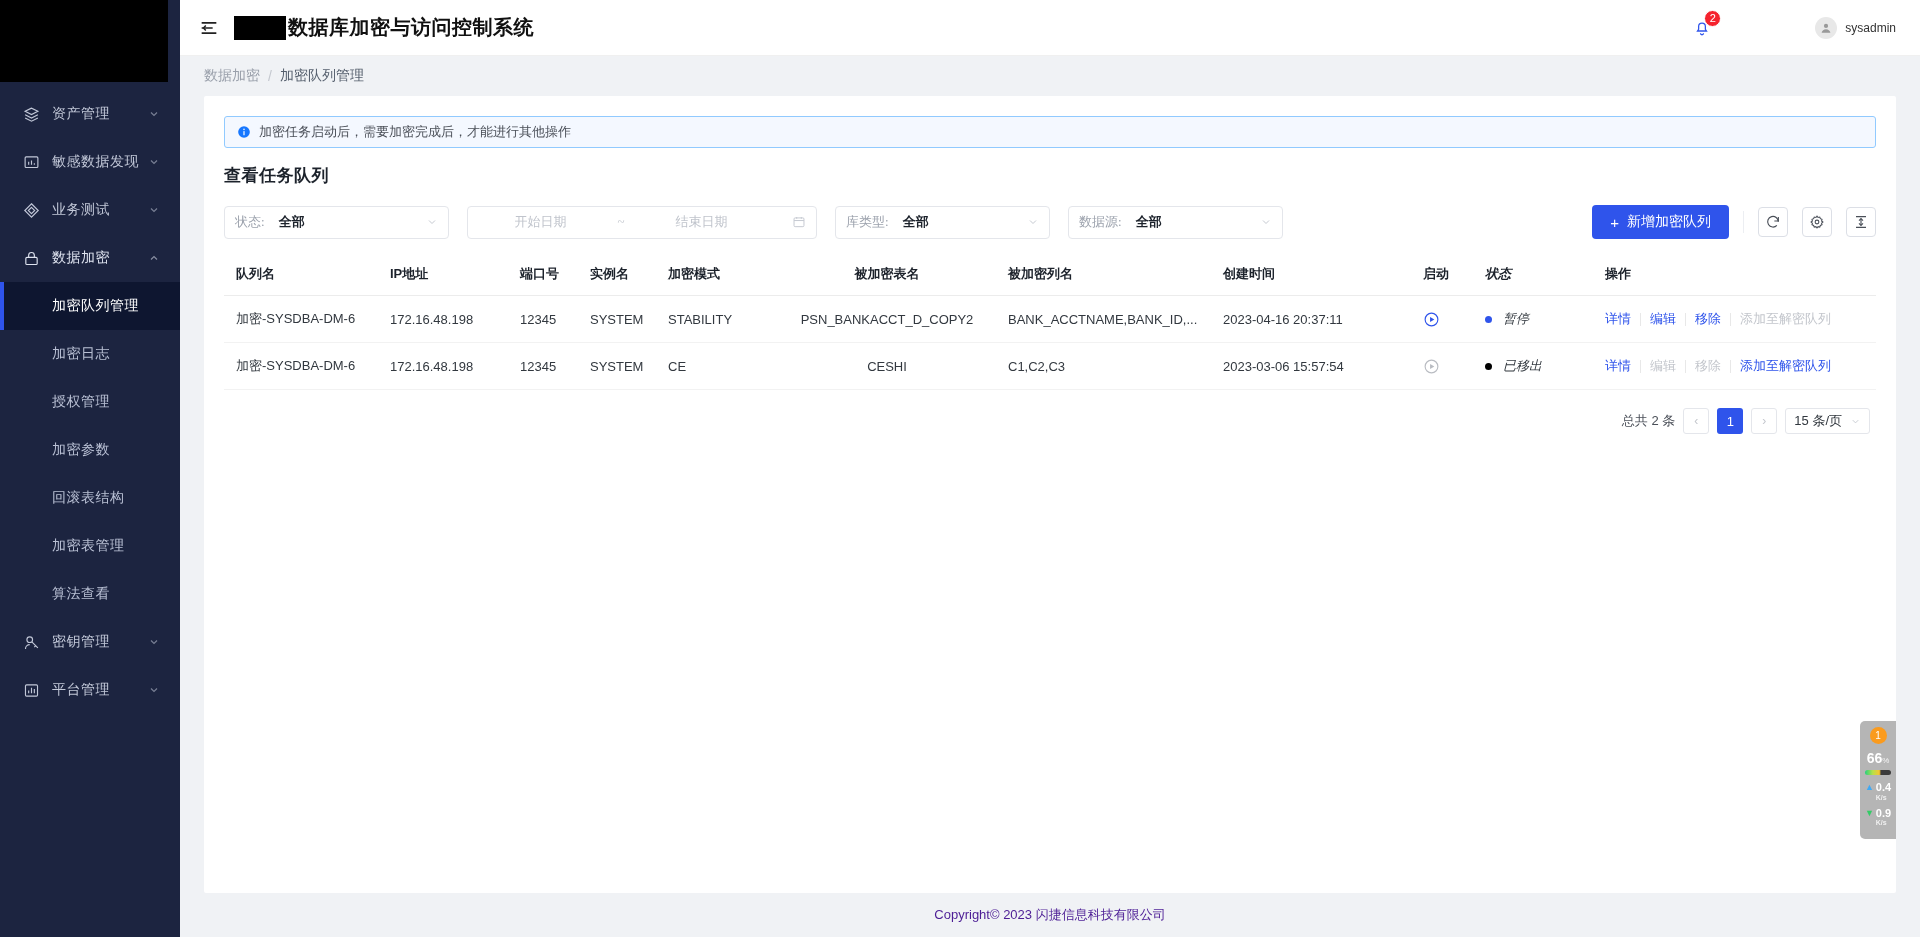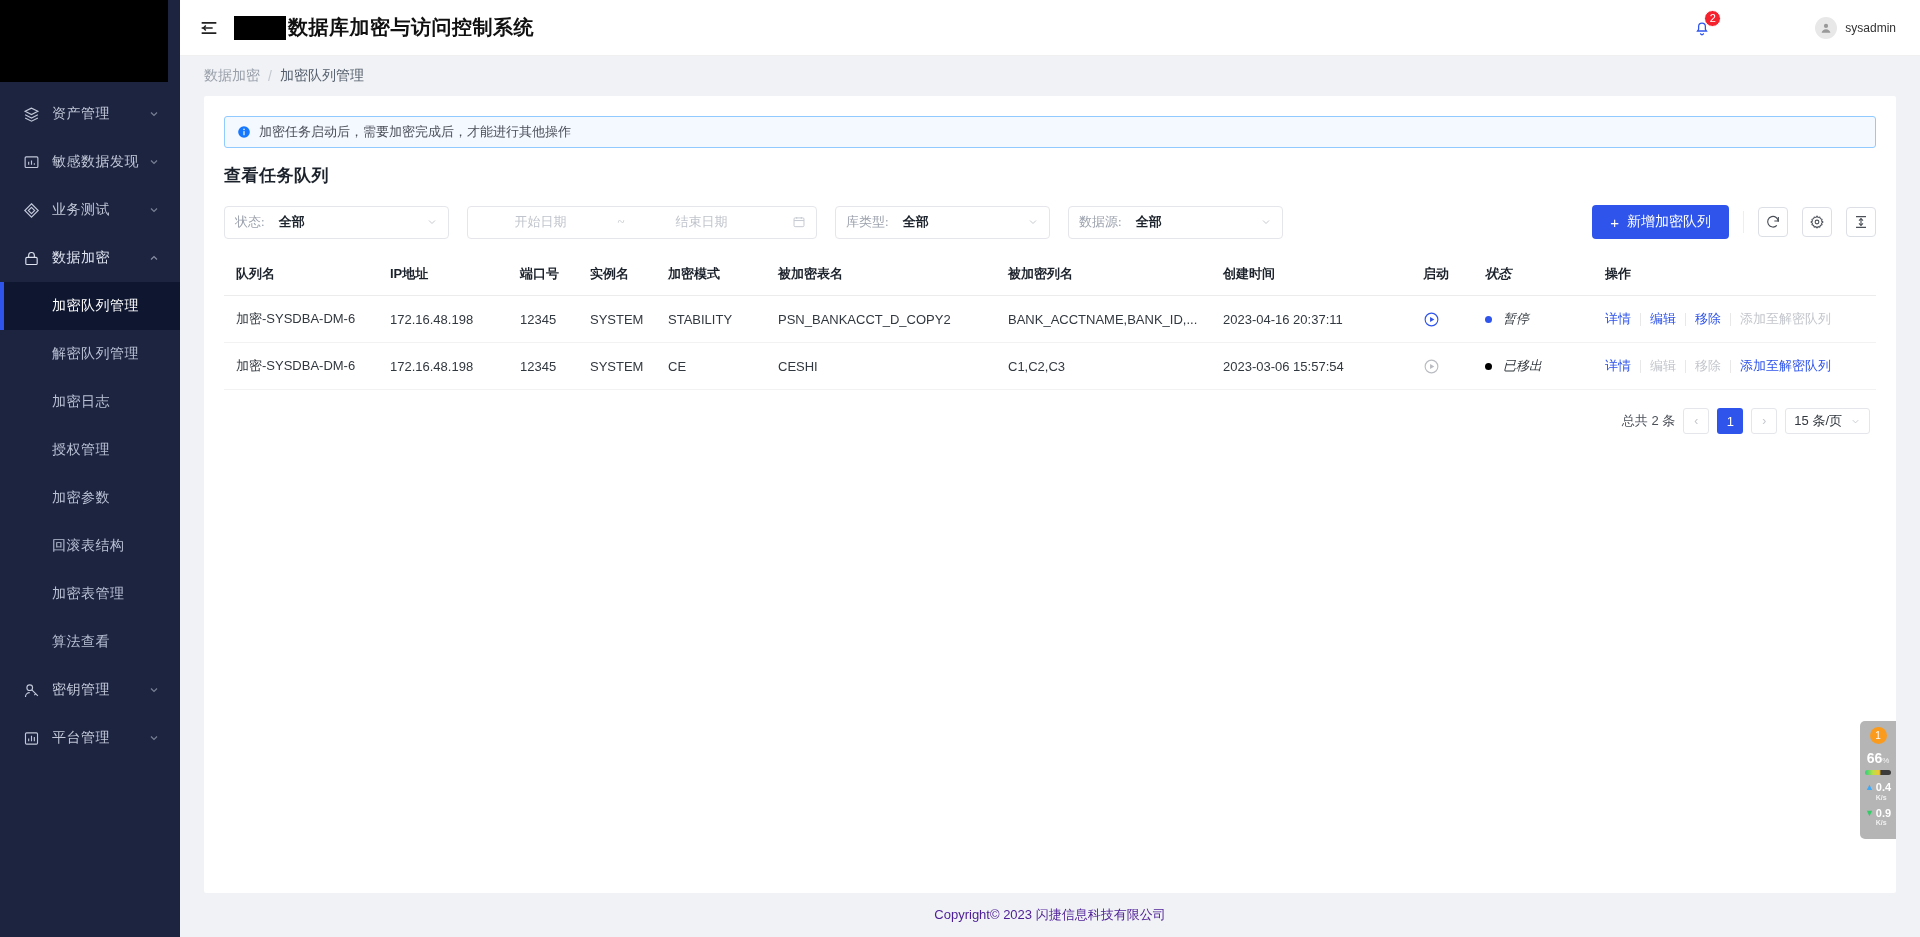--- a/index.html
+++ b/index.html
@@ -198,21 +198,21 @@
     font-size: 13px; color: #32383f;
     padding: 14px 6px;
     border-bottom: 1px solid #f2f2f2;
     white-space: nowrap; overflow: hidden; text-overflow: ellipsis;
   }
   .c-name   { width: 160px; padding-left: 12px !important; }
   .c-ip     { width: 130px; }
   .c-port   { width: 70px; }
   .c-inst   { width: 78px; }
   .c-mode   { width: 110px; }
-  .c-table  { width: 230px; }
+  .c-table  { width: 230px; text-align: center; }
   .c-cols   { width: 215px; }
   .c-time   { width: 200px; }
   .c-start  { width: 62px; }
   .c-status { width: 120px; font-style: italic; }
   .c-ops    { width: auto; }
 
   .play-ico { color:#2f54eb; width:17px; height:17px; display:block; cursor:pointer; }
   .play-ico.disabled { color:#b9bcc2; cursor:not-allowed; }
   .status-cell { display: flex; align-items: center; gap: 11px; }
   .dot { width: 7px; height: 7px; border-radius: 50%; flex: 0 0 7px; }
@@ -348,23 +348,20 @@
         <span class="chev">
           <svg viewBox="0 0 24 24" fill="none" stroke="currentColor" stroke-width="2.4">
               <path d="m6 15 6-6 6 6"></path>
             </svg>
         </span>
       </div>
 
       <div class="submenu">
         <div class="submenu-item selected">
           <span>加密队列管理</span>
-        </div>
-        <div class="submenu-item">
-          <span>解密队列管理</span>
         </div>
         <div class="submenu-item">
           <span>加密日志</span>
         </div>
         <div class="submenu-item">
           <span>授权管理</span>
         </div>
         <div class="submenu-item">
           <span>加密参数</span>
         </div>

